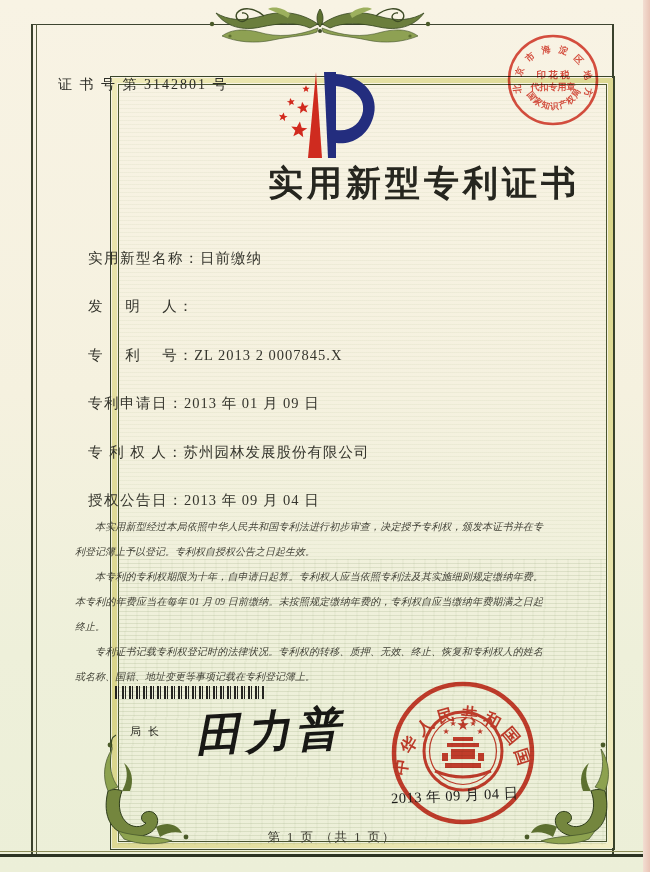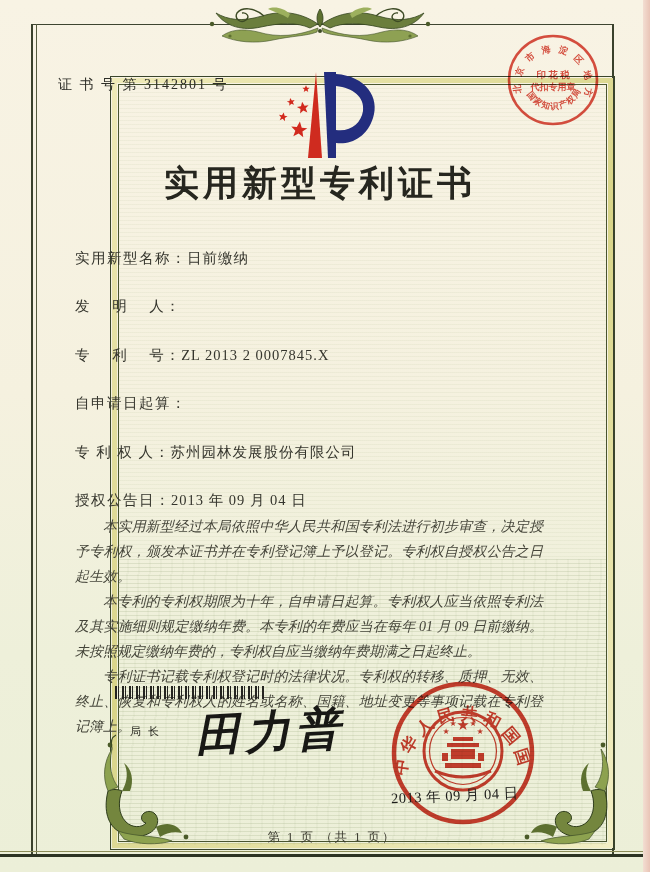--- a/index.html
+++ b/index.html
@@ -23,27 +23,27 @@
     border-image:linear-gradient(135deg,#efeab8,#d8d488,#f2eec4) 1;}
   .frame-inner{position:absolute;inset:7px;border:1px solid #49542f;}
   
   .tex{position:absolute;pointer-events:none;}
   .tex-hi{left:118px;top:84px;width:488px;height:475px;
     background:repeating-linear-gradient(180deg,rgba(125,145,90,0.07) 0 1px,transparent 1px 4px);}
   .tex-low{left:118px;top:559px;width:488px;height:286px;
     background:repeating-linear-gradient(180deg,rgba(118,140,88,0.17) 0 1px,transparent 1px 4px),
                repeating-linear-gradient(92deg,transparent 0 9px,rgba(118,140,88,0.05) 9px 11px);}
   .cert-no{position:absolute;left:58px;top:76px;width:280px;font-size:14px;letter-spacing:2px;color:#2e2e28;}
-  .title{position:absolute;left:60px;top:160px;width:520px;text-align:center;
+  .title{position:absolute;left:60px;top:160px;width:520px;text-align:right;
     font-size:35px;font-weight:bold;letter-spacing:4px;color:#26261f;}
-  .fields{position:absolute;left:75px;top:234px;width:480px;}
+  .fields{position:absolute;left:88px;top:234px;width:480px;}
   .field-row{height:48.5px;display:flex;align-items:center;font-size:14.5px;color:#35352d;}
   .field-label{letter-spacing:1.5px;white-space:pre;}
   .field-value{letter-spacing:1px;white-space:pre;}
-  .paras{position:absolute;left:75px;top:514px;width:468px;font-size:14px;line-height:25px;
+  .paras{position:absolute;left:75px;top:514px;width:468px;font-size:10px;line-height:25px;
     text-align:justify;color:#45453a;font-style:italic;}
   .paras p{margin:0;text-indent:2em;}
   .barcode{position:absolute;left:115px;top:686px;width:150px;height:13px;
     background:repeating-linear-gradient(90deg,#242420 0 2px,transparent 2px 3px,#242420 3px 4px,
       transparent 4px 7px,#242420 7px 9px,transparent 9px 10px,#242420 10px 11px,transparent 11px 14px);}
   .director{position:absolute;left:130px;top:724px;font-size:11px;letter-spacing:7px;color:#26261f;}
   .signature{position:absolute;left:195px;top:700px;width:230px;font-size:45px;font-weight:bold;
     font-style:italic;color:#181815;letter-spacing:5px;transform:rotate(-3deg);white-space:nowrap;}
   .seal-svg{position:absolute;left:387px;top:677px;opacity:0.93;mix-blend-mode:multiply;}
   .seal-date{position:absolute;left:391px;top:786px;width:150px;font-size:14.5px;letter-spacing:0.5px;
@@ -151,21 +151,22 @@
       <span class="field-value">日前缴纳</span>
     </div>
     <div class="field-row">
       <span class="field-label">发　 明　 人：</span>
     </div>
     <div class="field-row">
       <span class="field-label">专　 利　 号：</span>
       <span class="field-value">ZL 2013 2 0007845.X</span>
     </div>
     <div class="field-row">
-      <span class="field-label">自申请日起算：</span>
+      <span class="field-label">专利申请日：</span>
+      <span class="field-value">2013 年 01 月 09 日</span>
     </div>
     <div class="field-row">
       <span class="field-label">专 利 权 人：</span>
       <span class="field-value">苏州园林发展股份有限公司</span>
     </div>
     <div class="field-row">
       <span class="field-label">授权公告日：</span>
       <span class="field-value">2013 年 09 月 04 日</span>
     </div>
   </div>

